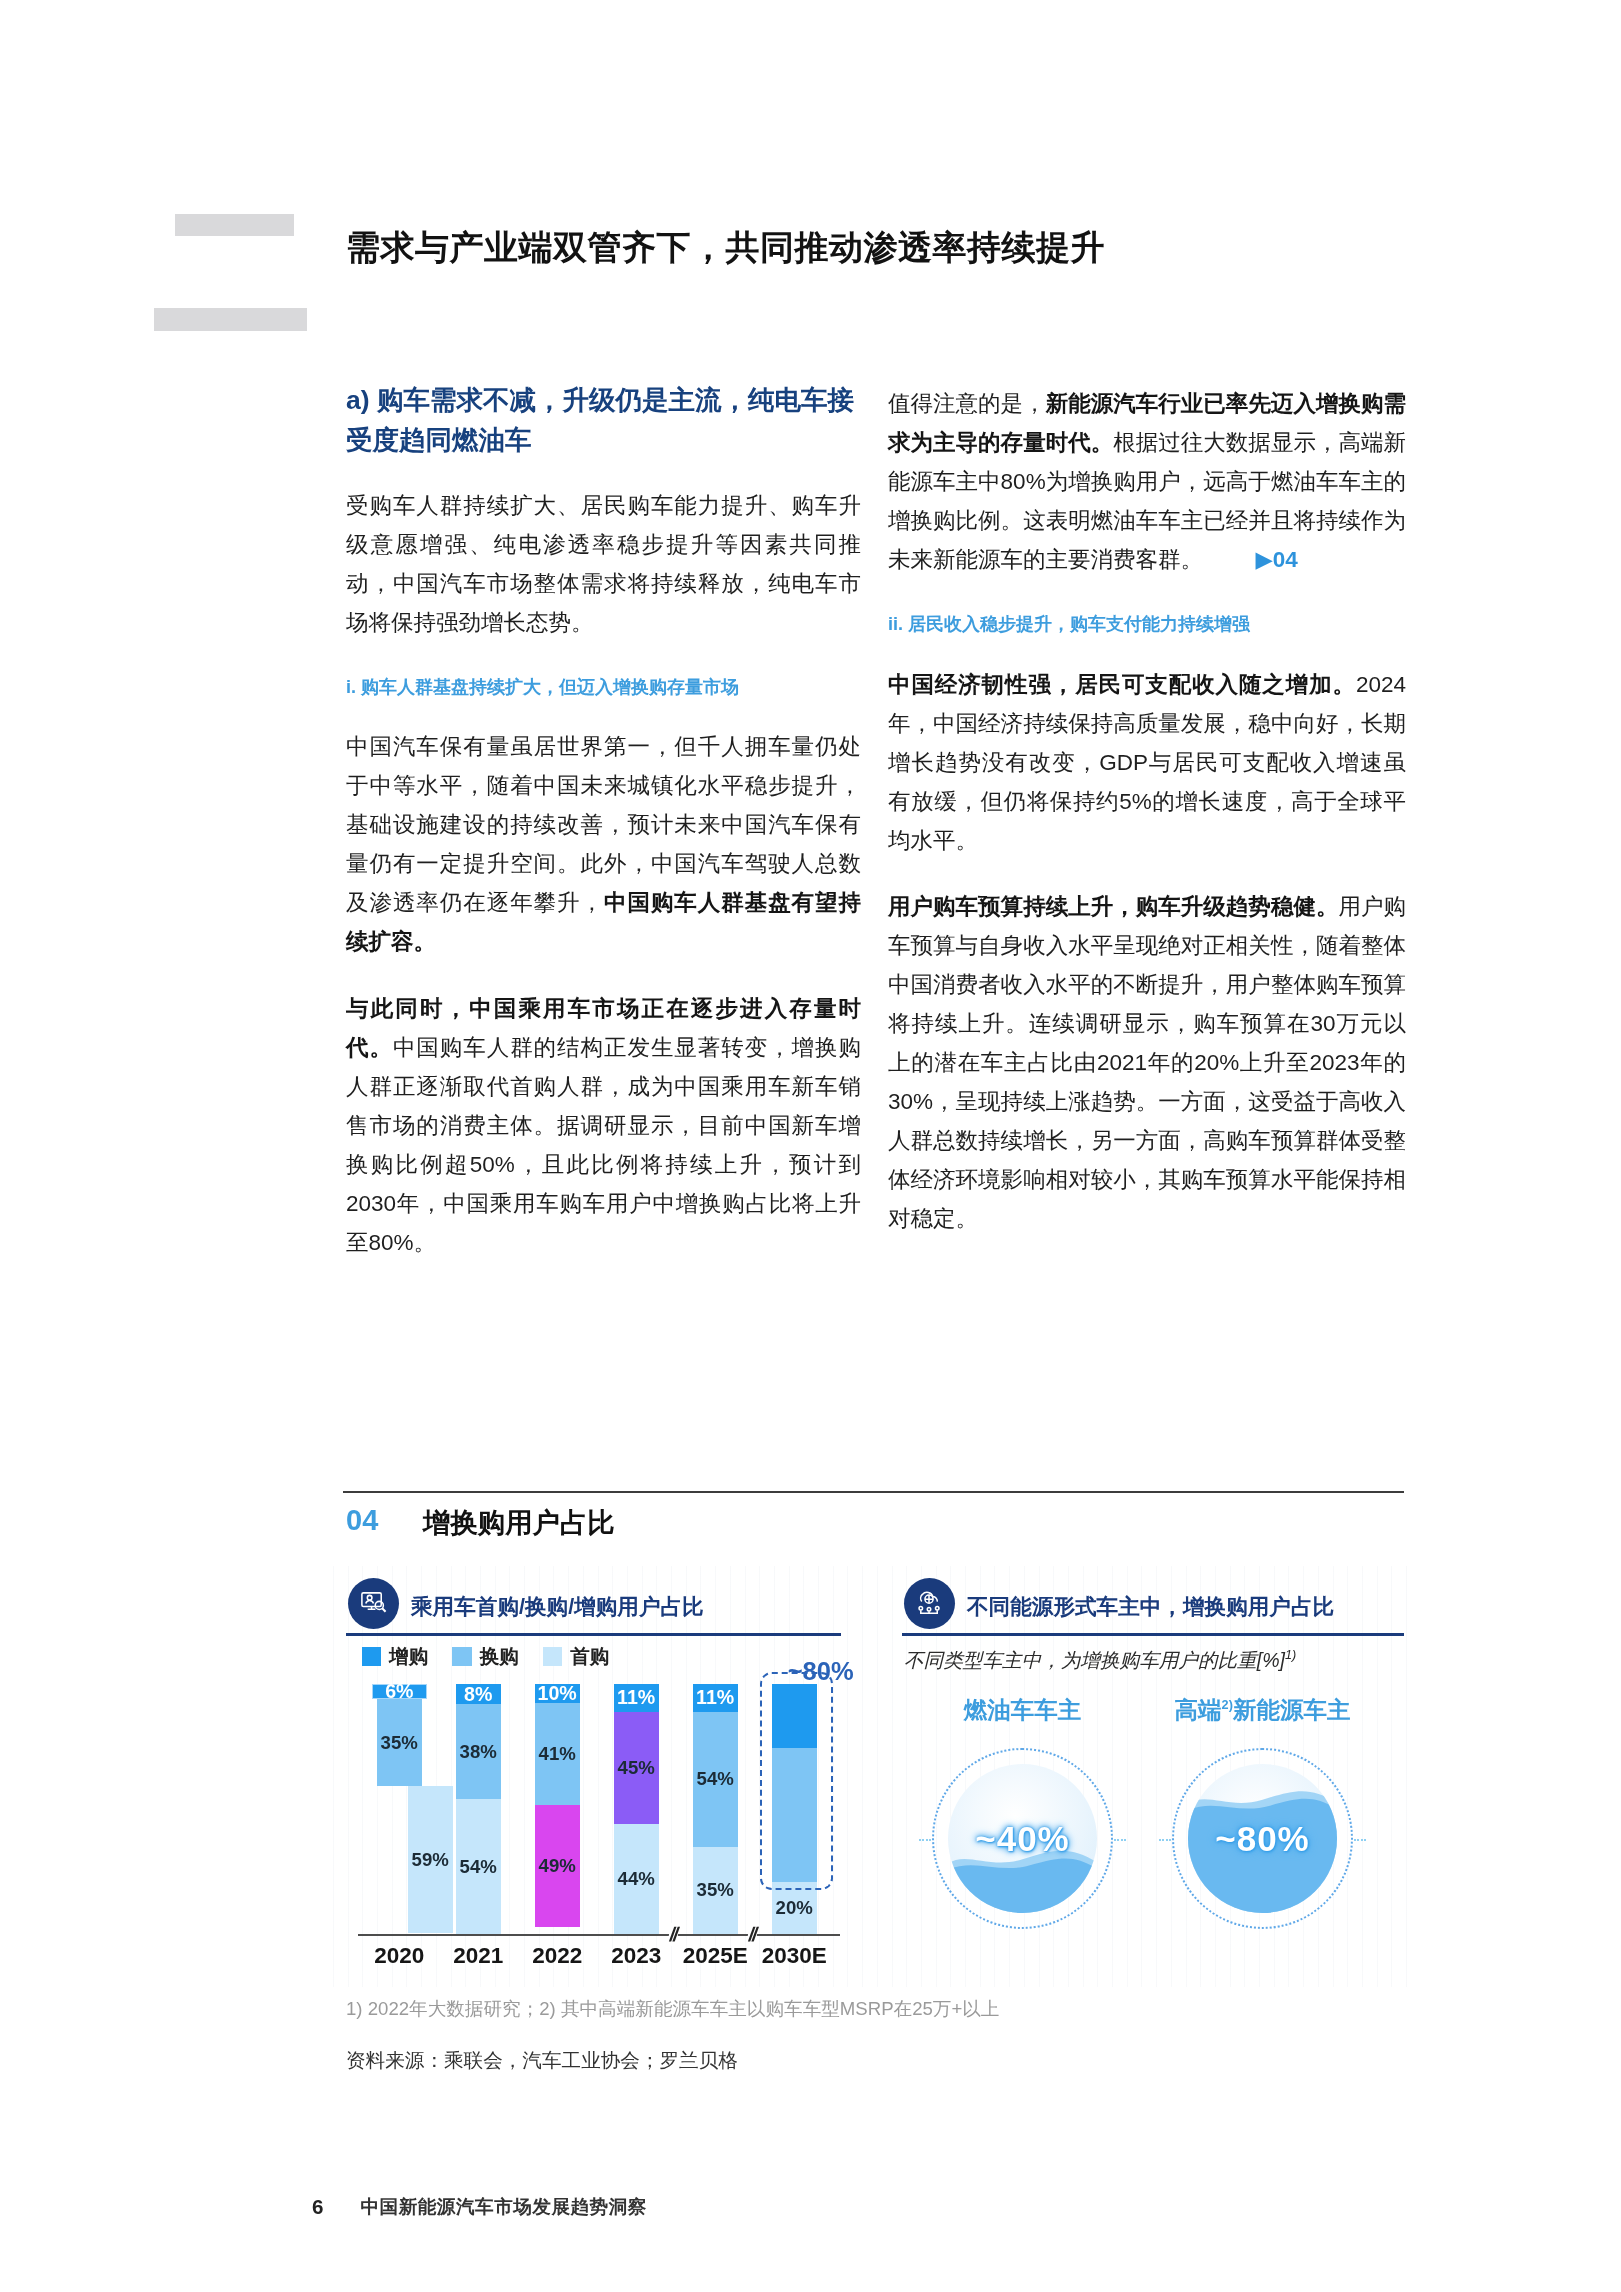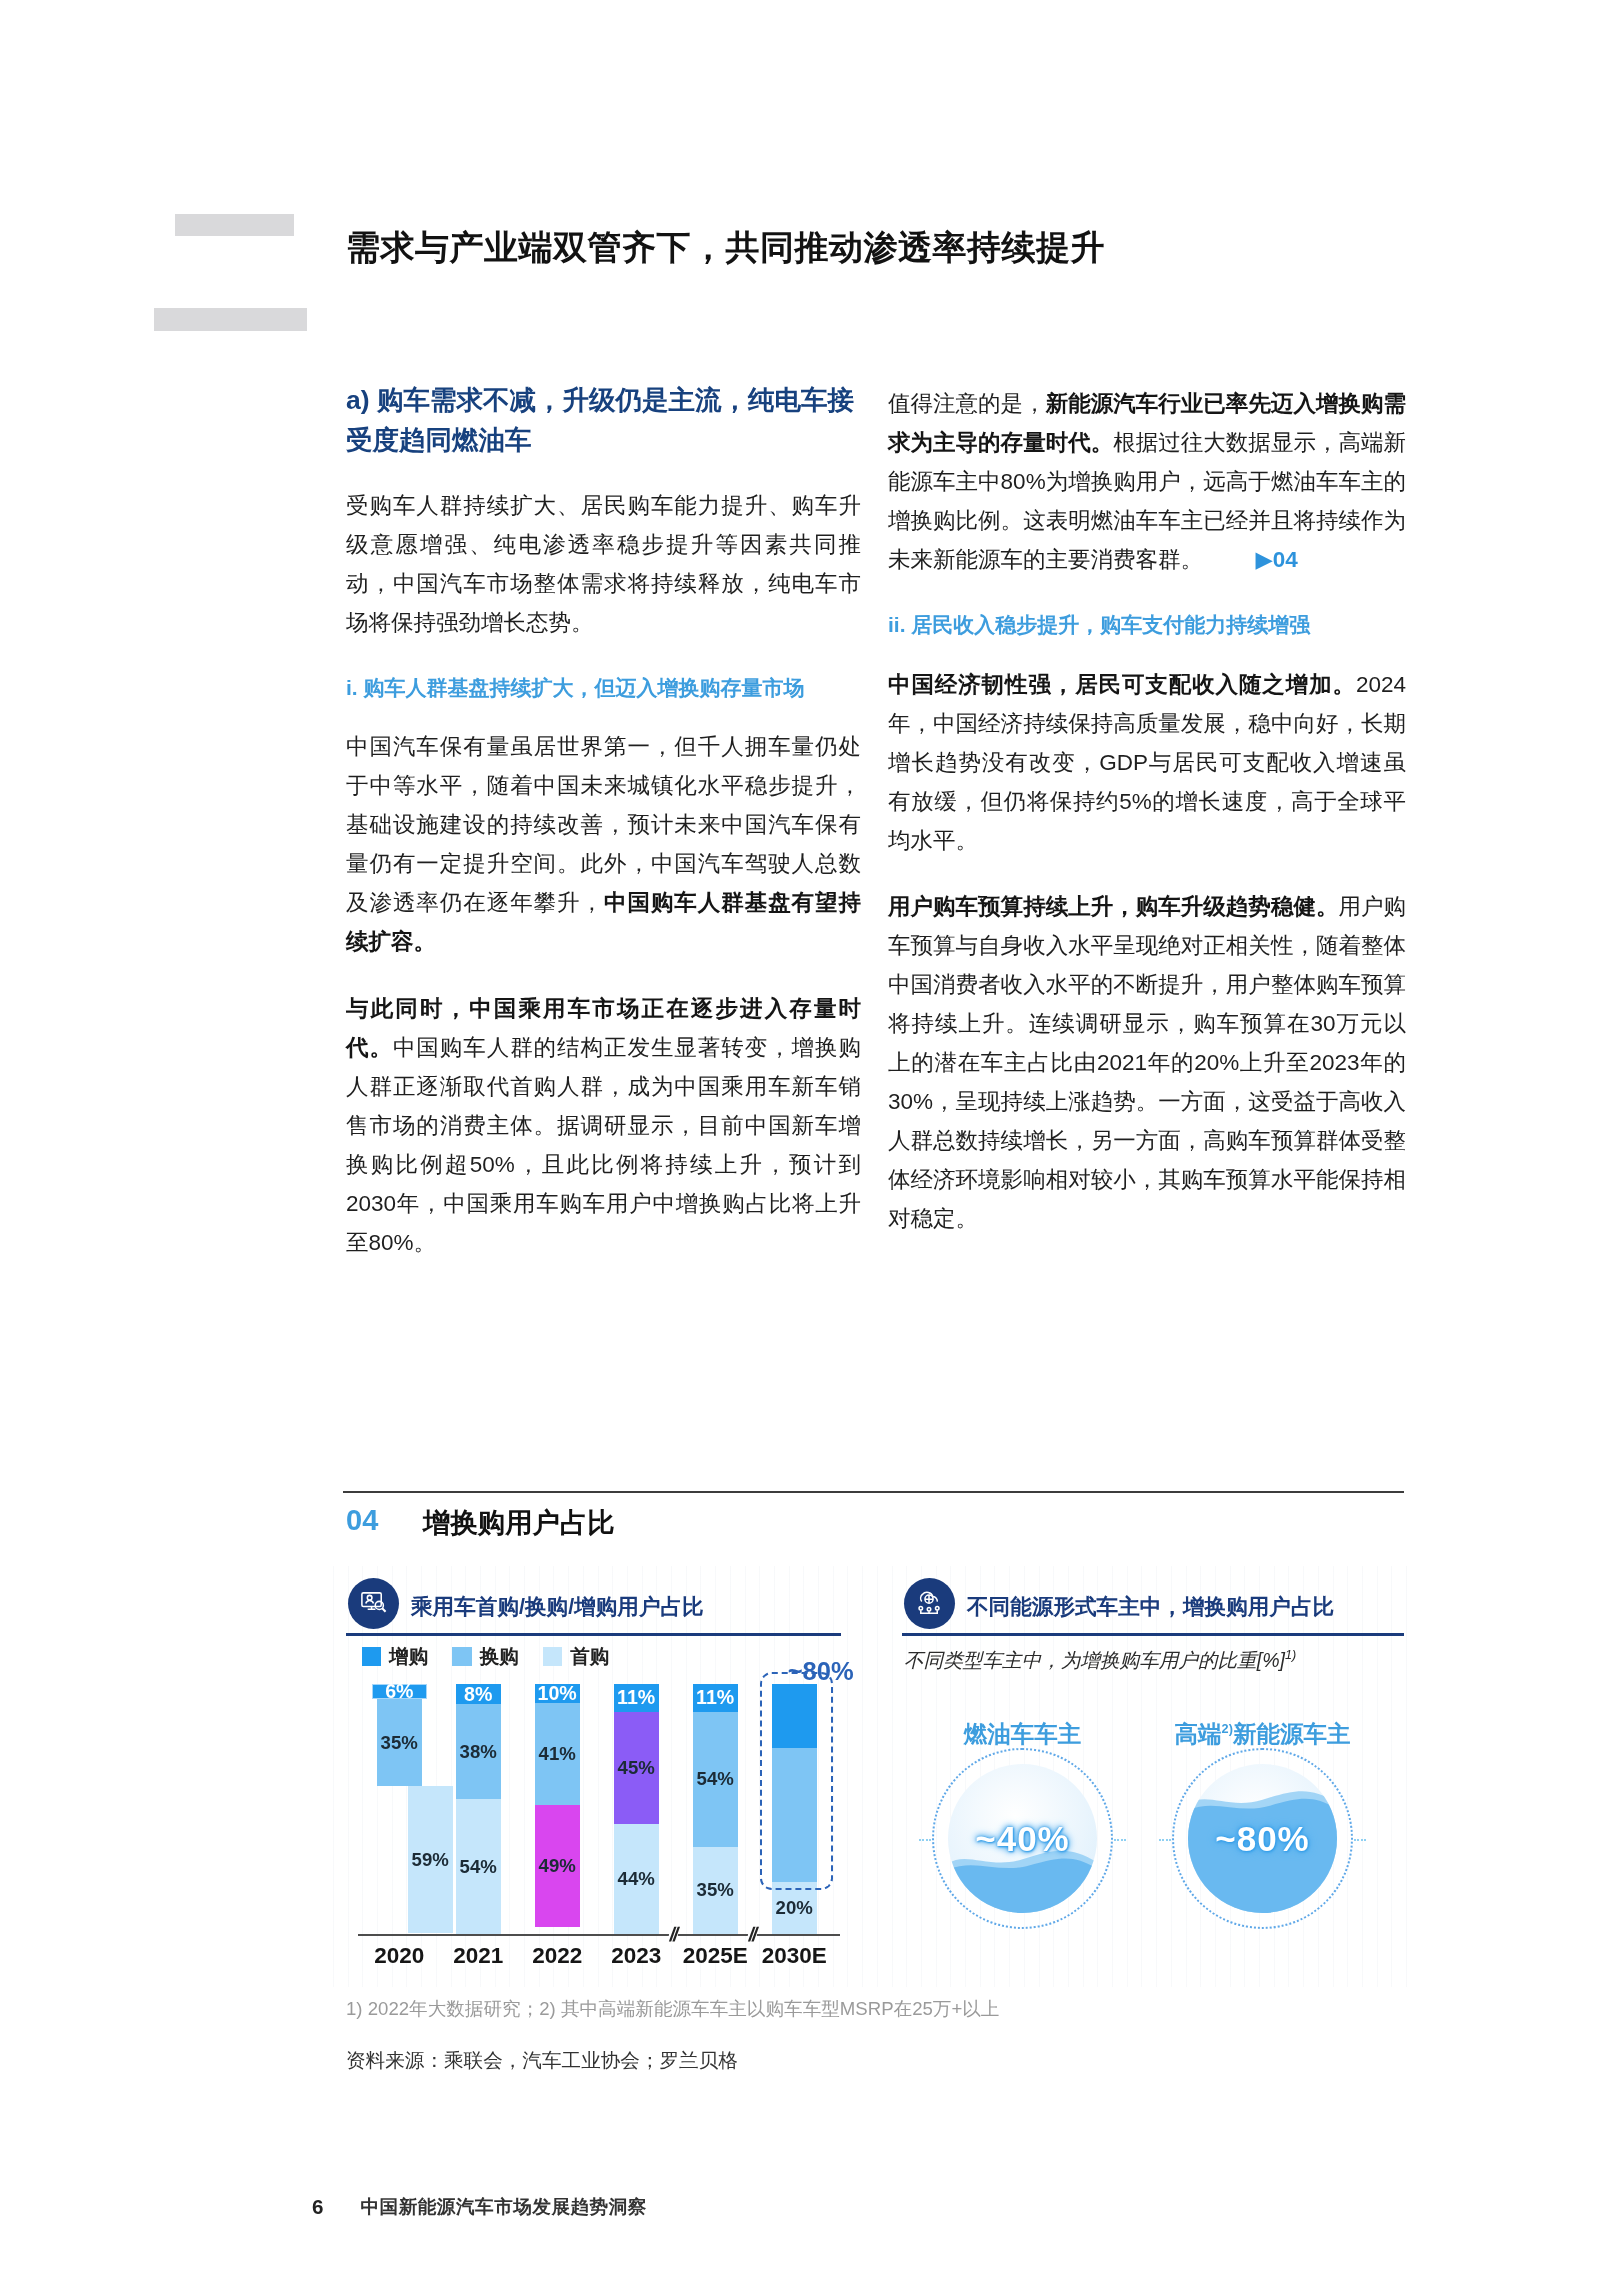--- a/index.html
+++ b/index.html
@@ -16,21 +16,21 @@
   .page-title{
     position:absolute;left:346px;top:202px;width:1078px;
     font-size:34px;font-weight:700;color:#121212;letter-spacing:0.5px;
   }
 
   .col{position:absolute;font-size:22.5px;line-height:39px;text-align:justify;}
   .col-left{left:346px;top:380px;width:515px;}
   .col-right{left:888px;top:384px;width:518px;}
 
   .h-a{font-size:26.5px;line-height:40px;font-weight:700;color:#17417e;text-align:left;margin:0 0 25.5px 0;}
-  .h-sub{font-size:21px;line-height:37px;font-weight:700;color:#3d9dde;text-align:left;
+  .h-sub{font-size:18px;line-height:37px;font-weight:700;color:#3d9dde;text-align:left;
          margin:0 0 21.6px 0;padding-left:33px;text-indent:-33px;}
   .para{margin:0 0 27.4px 0;}
   .para:last-child{margin-bottom:0;}
   .b{font-weight:700;color:#151515;}
   .ref-link{font-weight:700;color:#2e93dc;white-space:nowrap;padding-left:40px;}
 
   
   .fig-rule{position:absolute;left:343px;top:1491px;width:1061px;height:2px;background:#3c3c3c;}
   .fig-num{position:absolute;left:346px;top:1504px;font-size:29px;font-weight:700;color:#3d9dde;}
   .fig-title{position:absolute;left:423px;top:1505px;font-size:27.4px;font-weight:700;color:#111;}
@@ -63,21 +63,21 @@
   .xlab{width:79px;text-align:center;font-size:22.5px;font-weight:600;color:#161616;}
   .axis-break{position:absolute;top:-10.8px;font-size:19.6px;font-weight:700;color:#222;
     background:#fff;padding:0 1px;transform:skewX(-10deg);letter-spacing:-2px;}
   .dash-box{position:absolute;left:50%;margin-left:-34px;width:69px;top:-11.8px;bottom:44px;
     border:2.9px dashed #2b63b8;border-radius:11.8px;}
   .ann{position:absolute;top:-27.4px;left:33px;font-size:25.5px;font-weight:800;color:#2b63b8;white-space:nowrap;}
 
   
   .subtitle{position:absolute;left:2px;top:69px;font-size:19.6px;font-style:italic;color:#2b2b2b;}
   .sup{font-size:12.7px;vertical-align:super;}
-  .gauge-label{position:absolute;top:116px;font-size:23.5px;font-weight:700;color:#3d9dde;text-align:center;margin-top:24px;}
+  .gauge-label{position:absolute;top:116px;font-size:23.5px;font-weight:700;color:#3d9dde;text-align:center;}
   .glabel-1{left:22.5px;width:196px;}
   .glabel-2{left:243px;width:235px;}
   .gauge{position:absolute;top:186px;width:149px;height:149px;}
   .gauge-1{left:46px;}
   .gauge-2{left:286px;}
   .gauge-ring{position:absolute;inset:-15.7px;border-radius:50%;border:2px dotted #5fa8e8;}
   .gauge-body{position:absolute;inset:0;border-radius:50%;overflow:hidden;
     background:radial-gradient(circle at 45% 35%, #ffffff 0%, #eaf5fd 55%, #d6ecfb 100%);}
   .gauge-body svg{position:absolute;inset:0;width:100%;height:100%;}
   .gauge-value{position:absolute;inset:0;display:flex;align-items:center;justify-content:center;

